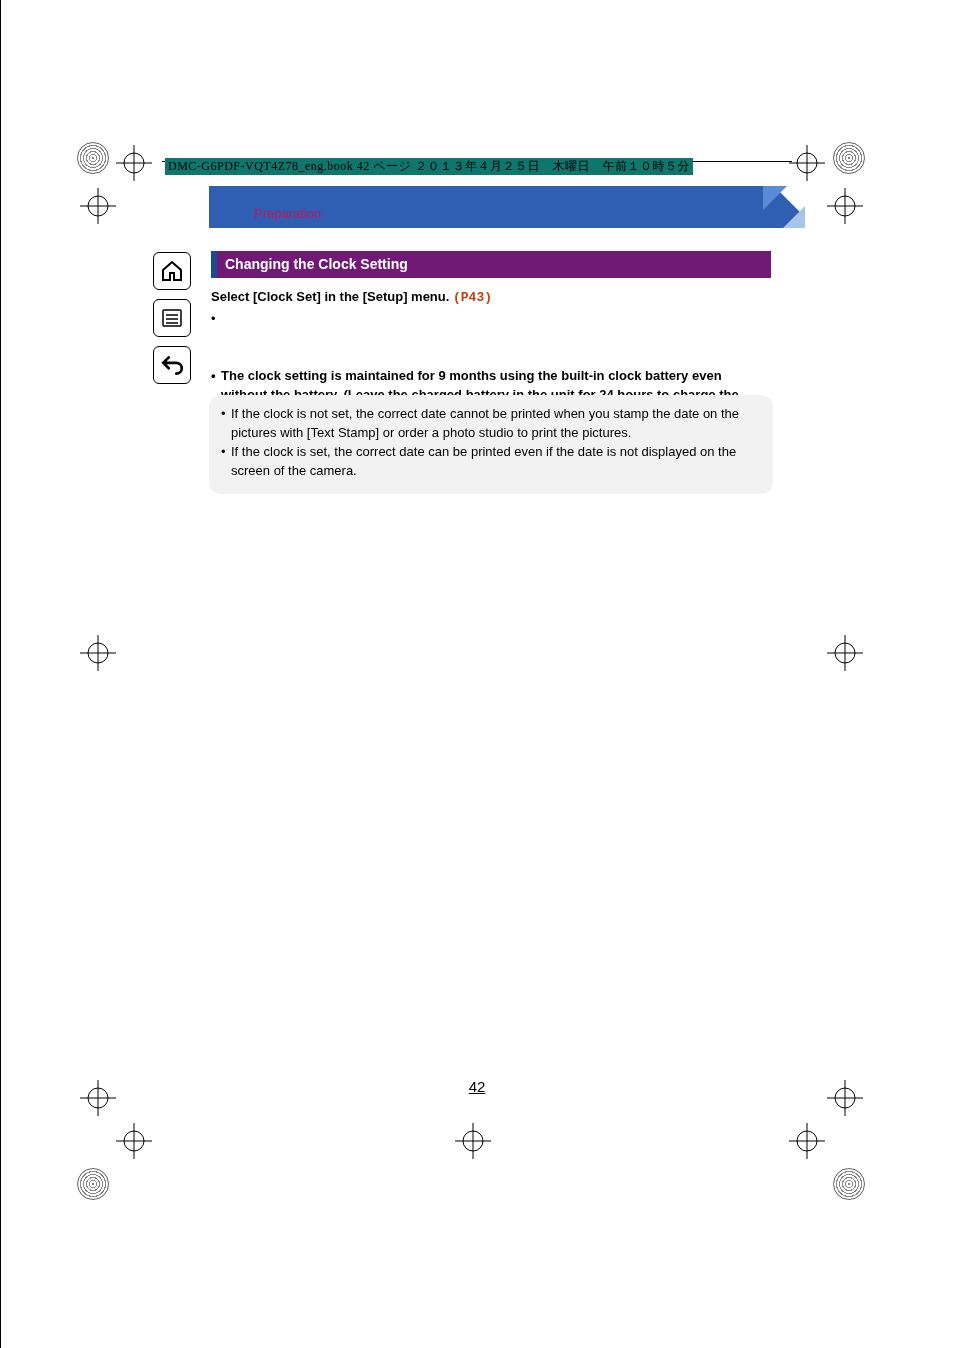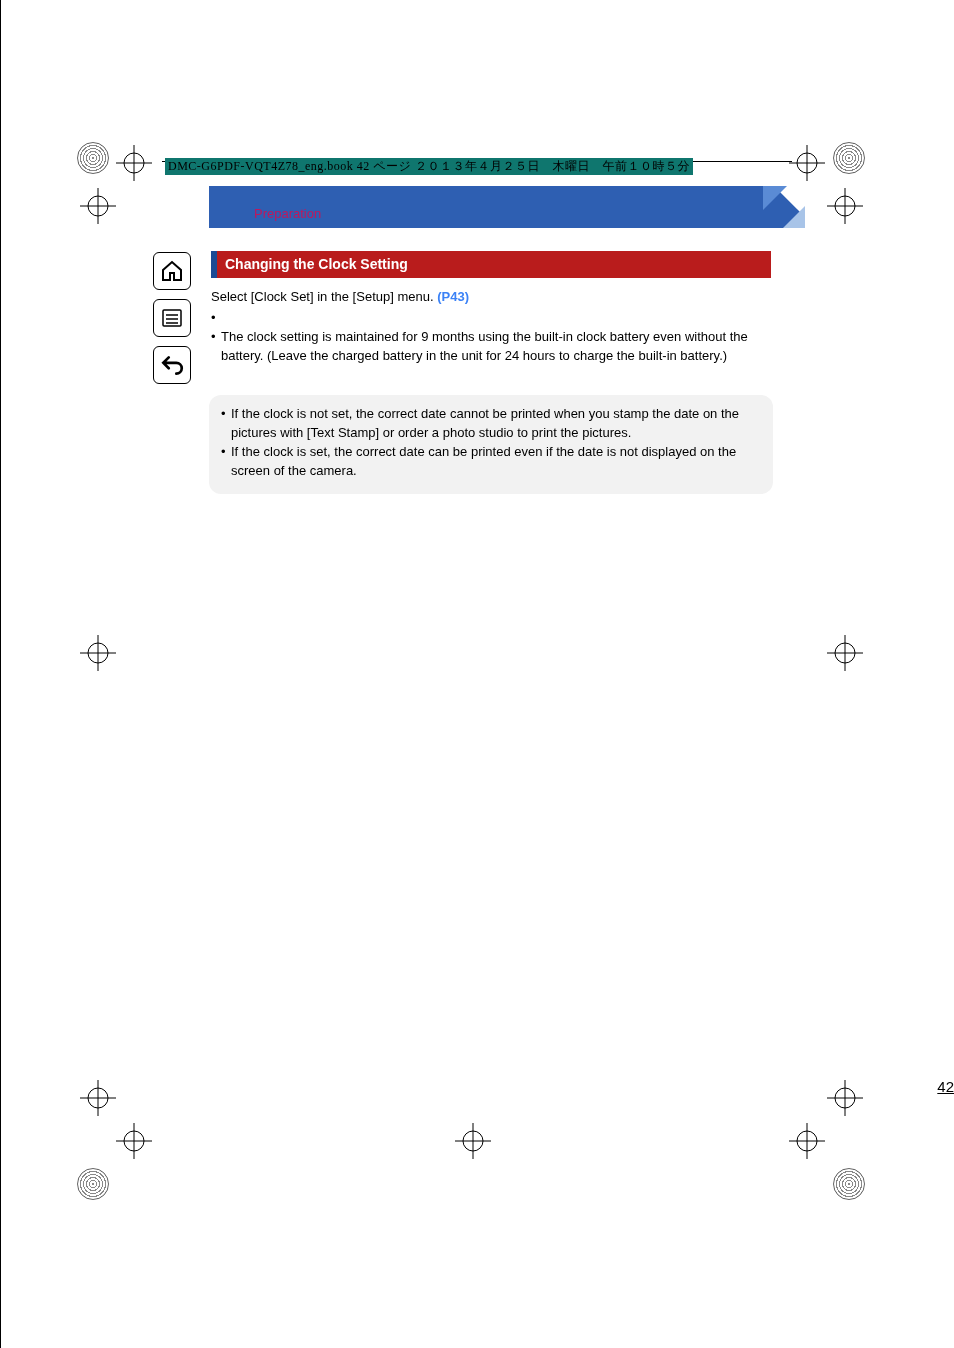--- a/index.html
+++ b/index.html
@@ -61,41 +61,41 @@
       justify-content: center;
       font-size: 22px;
     }
 
     .heading-bar {
       position: absolute;
       left: 211px;
       top: 251px;
       width: 560px;
       height: 27px;
-      background: #b91c1c;
+      background: #701a75;
       border-left: 6px solid #1b4a94;
       color: #fff;
       font-size: 14px;
       font-weight: bold;
       padding-left: 8px;
       line-height: 27px;
     }
 
     .content {
       position: absolute;
       left: 211px;
       top: 288px;
       width: 560px;
       font-size: 13px;
       line-height: 1.45;
       color: #000;
     }
     .content p { margin-bottom: 2px; }
-    .bold { font-weight: normal; }
-    .link-blue { color: #3b82f6; font-weight: bold; }
+    .bold { font-weight: bold; margin-top: 38px; }
+    .link-blue { color: #c2410c; font-weight: bold; font-family: Liberation Mono, monospace; }
     .step-num { color: #e07020; font-weight: bold; font-size: 14px; }
     .bullet-row { display: flex; }
     .bullet-row .b { width: 10px; flex-shrink: 0; }
 
     .note-box {
       position: absolute;
       left: 209px;
       top: 395px;
       width: 564px;
       background: #f2f2f2;
@@ -103,21 +103,21 @@
       padding: 10px 12px 14px 12px;
       font-size: 13px;
       line-height: 1.45;
     }
 
     .page-number {
       position: absolute;
       left: 0;
       width: 954px;
       top: 1078px;
-      text-align: right;
+      text-align: center;
       font-size: 15px;
       text-decoration: underline;
     }
   </style>
 </head>
 <body>
 
 <div class="frame-outer-left"></div>
 
 <div class="corner-spiral" style="left:77px; top:142px;"></div>

